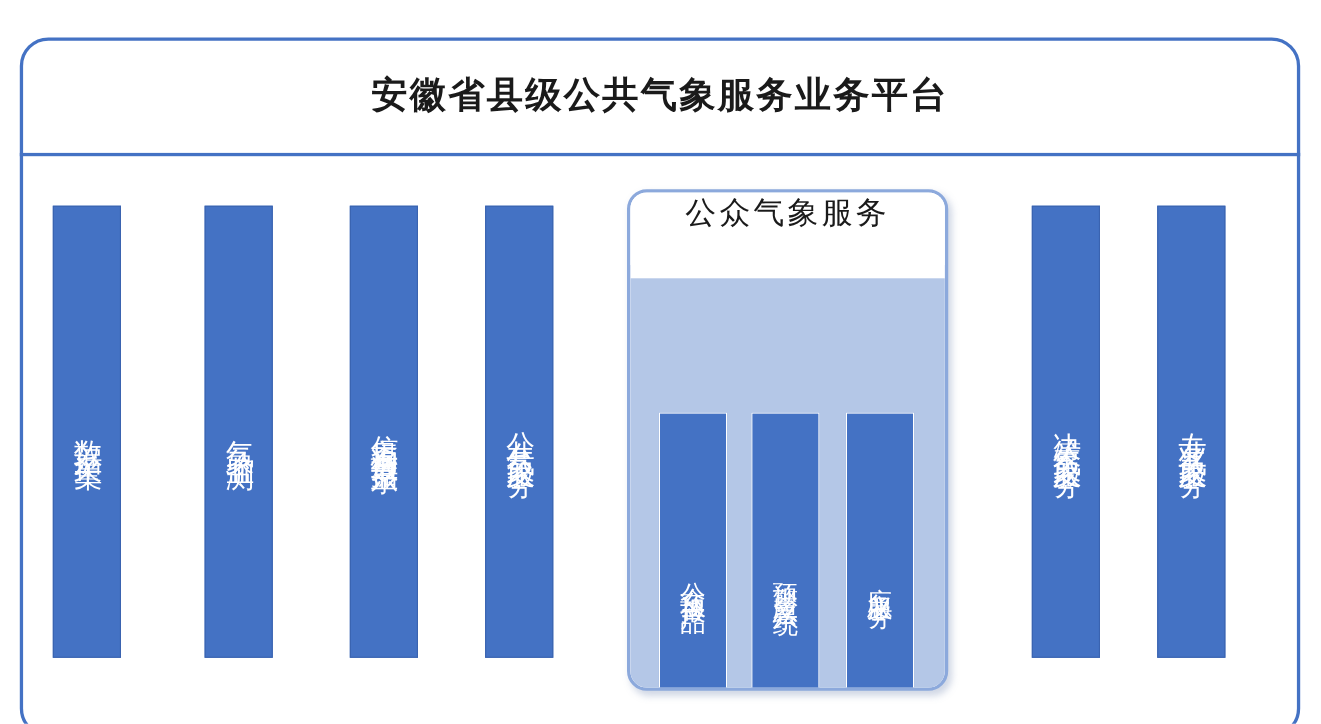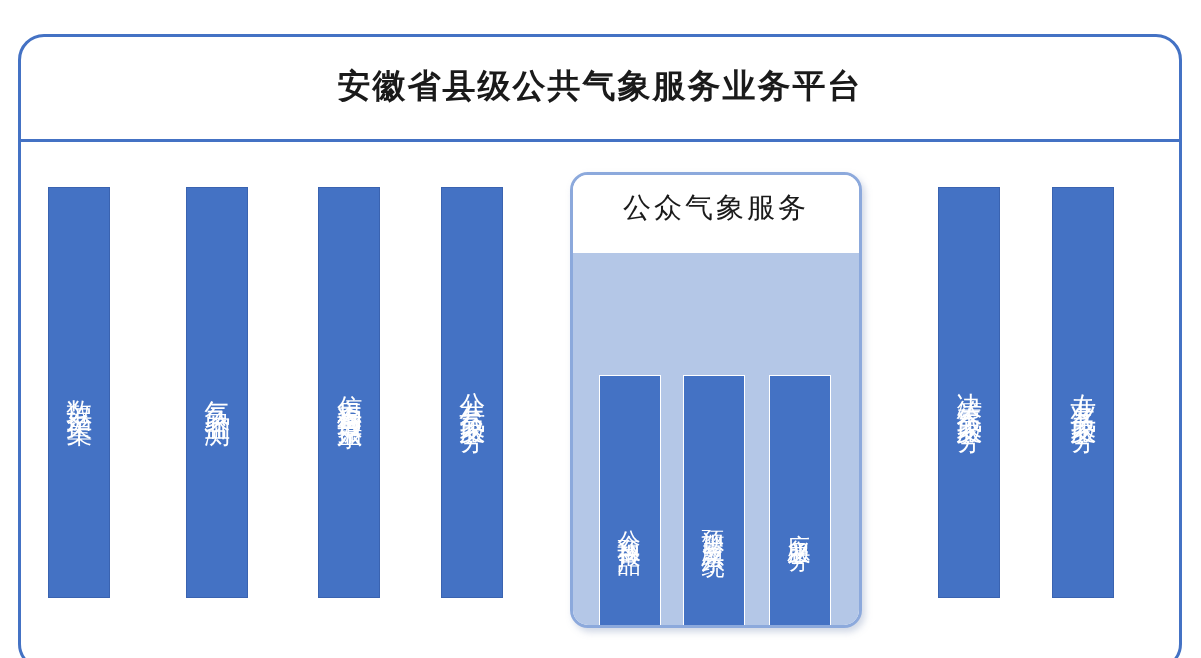--- a/index.html
+++ b/index.html
@@ -94,21 +94,20 @@
     box-shadow: 3px 4px 7px rgba(120,140,180,0.35);
     overflow: hidden;
   }
   .center-head {
     position: absolute;
     left: 0;
     top: 0;
     width: 100%;
     height: 66px;
     display: flex;
-    align-items: center;
     justify-content: center;
     background: #ffffff;
   }
   .center-head-text {
     font-size: 28px;
     color: #1a1a1a;
     letter-spacing: 3px;
     font-family: "DejaVu Sans", "Liberation Sans", sans-serif;
   }
   .center-body {

